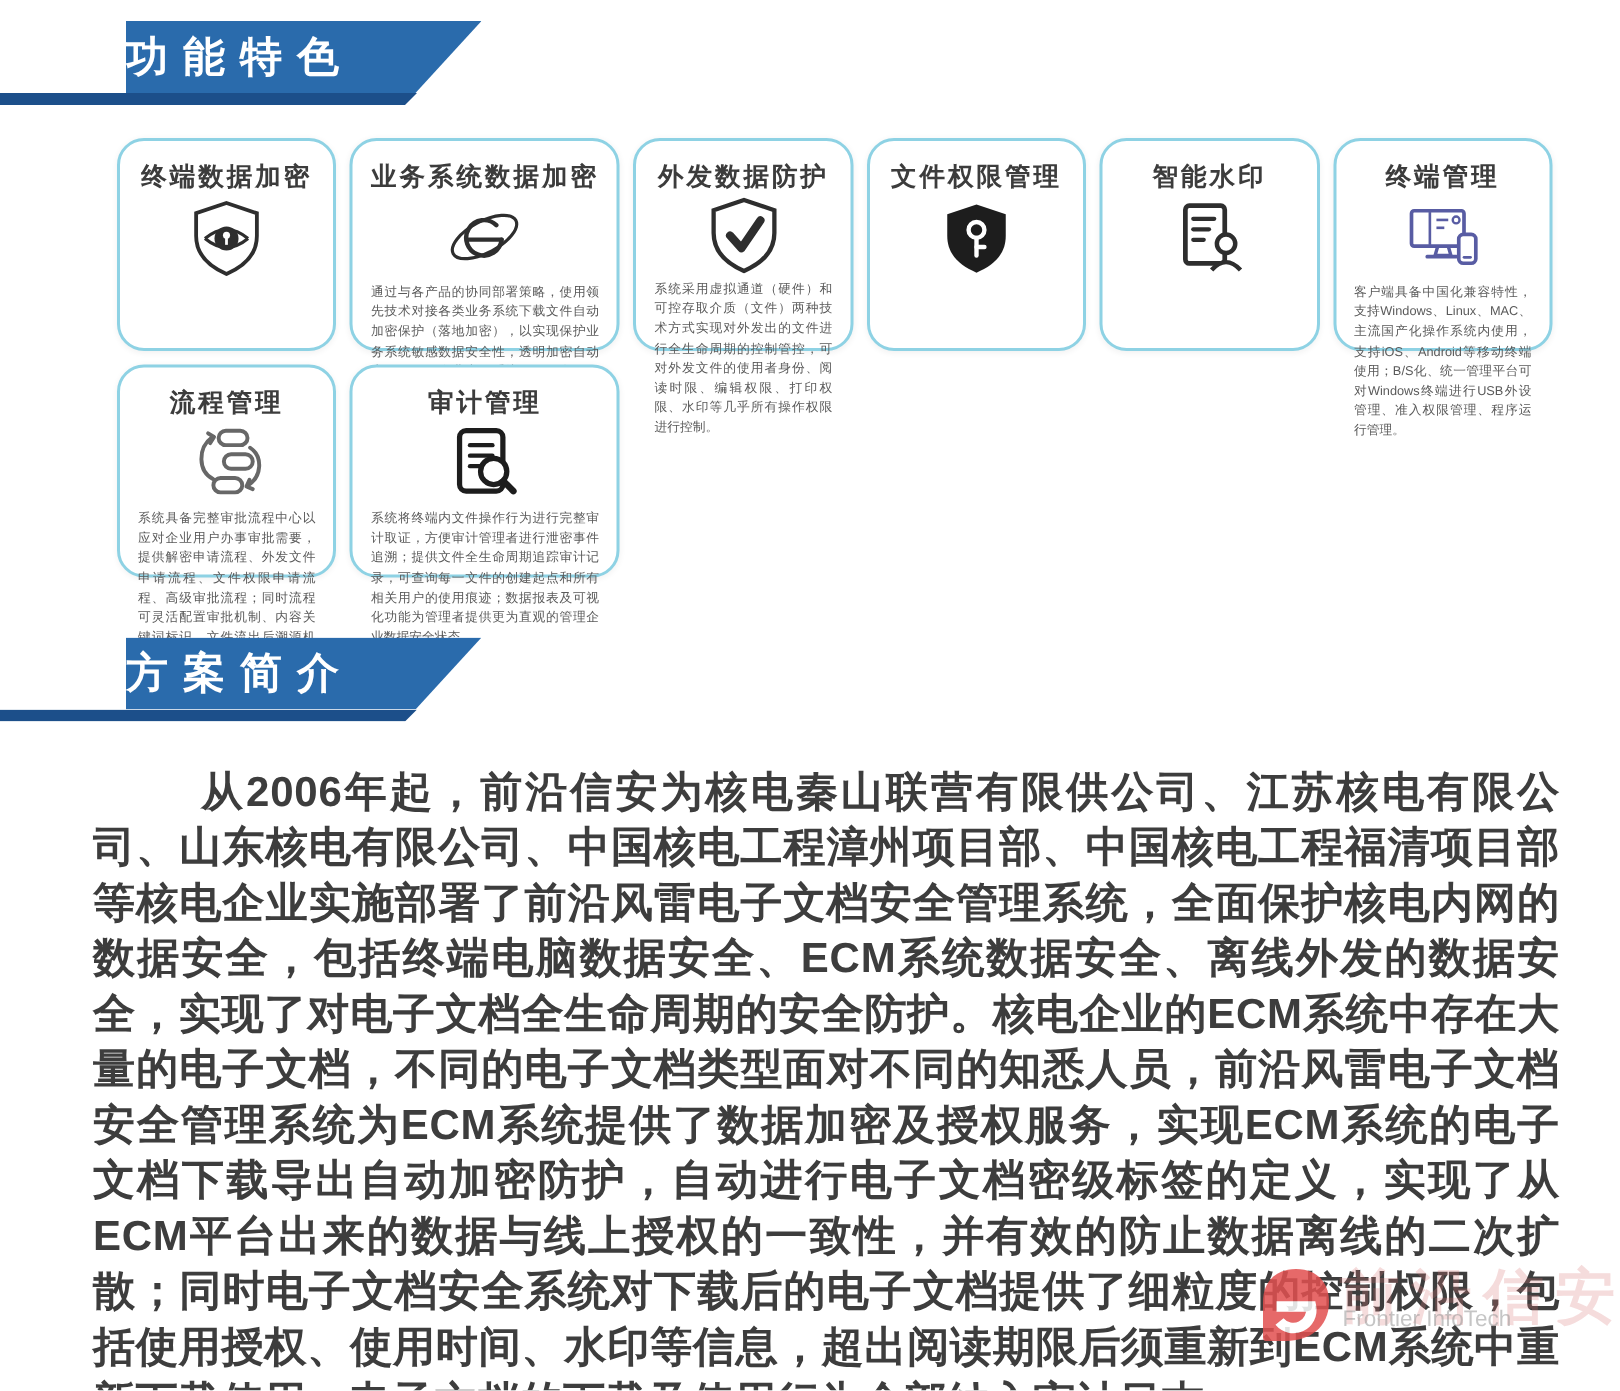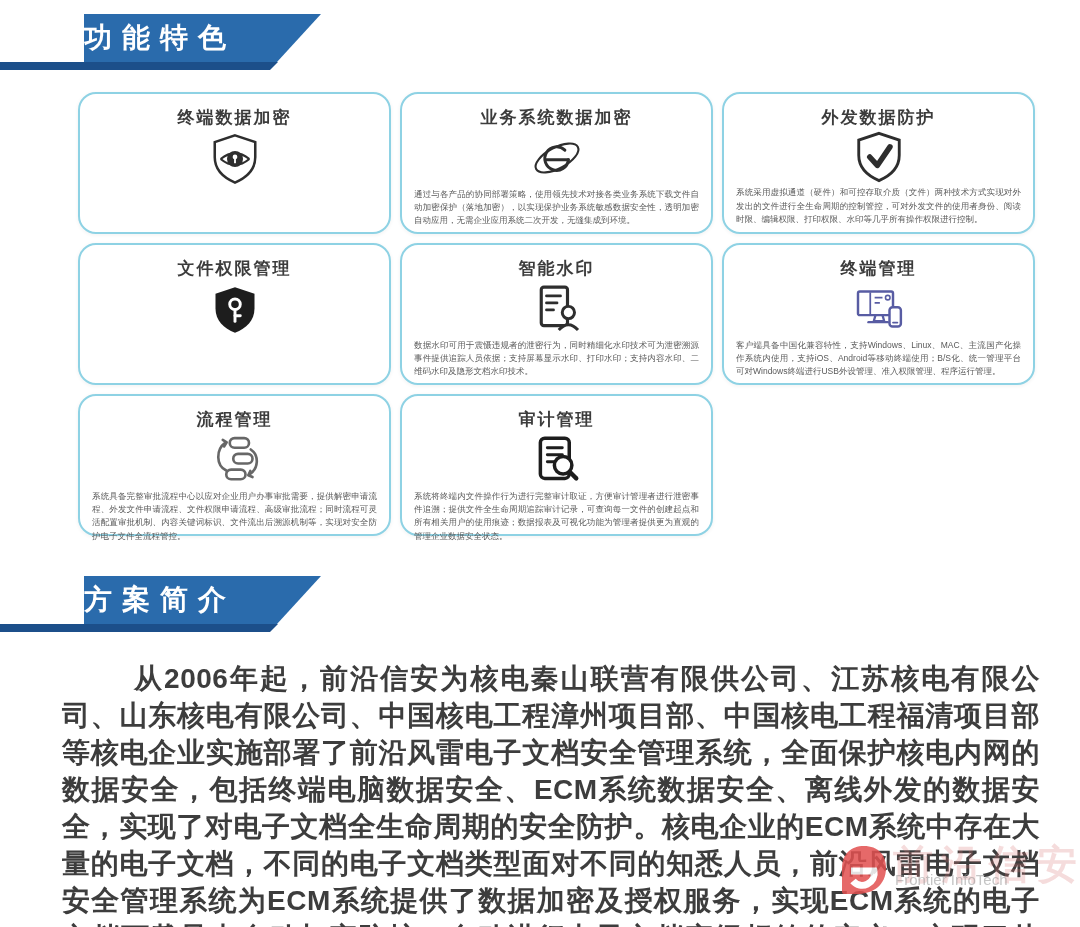--- a/index.html
+++ b/index.html
@@ -12,21 +12,21 @@
     background:#2a6bac;color:#ffffff;font-size:28px;font-weight:bold;letter-spacing:10px;
     display:flex;align-items:center;
     clip-path:polygon(0 0,100% 0,calc(100% - 44px) 100%,0 100%);
   }
   .banner-under{
     position:absolute;left:0;top:48px;width:278px;height:8px;background:#1c4f8a;
     clip-path:polygon(0 0,100% 0,calc(100% - 8px) 100%,0 100%);
   }
 
   
-  .cards{display:grid;grid-template-columns:repeat(3,1fr);gap:9px;margin:20px 45px 0 78px;}
+  .cards{display:grid;grid-template-columns:repeat(6,1fr);gap:9px;margin:20px 45px 0 78px;}
   .card{
     background:#ffffff;border:2px solid #8ed2e4;border-radius:18px;height:142px;
     box-sizing:border-box;padding:8px 12px 6px 12px;display:flex;flex-direction:column;
     align-items:center;box-shadow:0 1px 4px rgba(0,0,0,0.06);
   }
   .card-title{font-size:17px;font-weight:bold;color:#3c3c3c;letter-spacing:2px;margin-top:4px;white-space:nowrap;}
   .card-icon{height:58px;display:flex;align-items:center;justify-content:center;margin:1px 0 2px 0;}
   .card-desc{font-size:8.5px;line-height:1.55;color:#5a5a5a;text-align:justify;width:100%;}
 
   
@@ -110,21 +110,20 @@
       <div class="card-icon">
         <svg width="56" height="56" viewBox="0 0 64 64" fill="none">
           <rect x="14" y="7" width="30" height="44" rx="3" stroke="#2e2e2e" stroke-width="3.6"></rect>
           <path d="M20 17 H36" stroke="#2e2e2e" stroke-width="3.2" stroke-linecap="round"></path>
           <path d="M20 25 H32" stroke="#2e2e2e" stroke-width="3.2" stroke-linecap="round"></path>
           <path d="M20 33 H28" stroke="#2e2e2e" stroke-width="3.2" stroke-linecap="round"></path>
           <circle cx="45" cy="36" r="7" fill="#ffffff" stroke="#2e2e2e" stroke-width="3.4"></circle>
           <path d="M34 56 Q45 44 56 56" fill="#ffffff" stroke="#2e2e2e" stroke-width="3.4"></path>
         </svg>
       </div>
-      <div class="card-desc">数据水印可用于震慑违规者的泄密行为，同时精细化水印技术可为泄密溯源事件提供追踪人员依据；支持屏幕显示水印、打印水印；支持内容水印、二维码水印及隐形文档水印技术。</div>
     </div>
 
     <div class="card">
       <div class="card-title">终端管理</div>
       <div class="card-icon">
         <svg width="56" height="56" viewBox="0 0 64 64" fill="none">
           <rect x="8" y="12" width="40" height="27" rx="2" stroke="#585ca3" stroke-width="2.8"></rect>
           <path d="M22 13 V38" stroke="#585ca3" stroke-width="2"></path>
           <path d="M27 19 H36" stroke="#585ca3" stroke-width="2"></path>
           <path d="M27 25 H33" stroke="#585ca3" stroke-width="2"></path>

